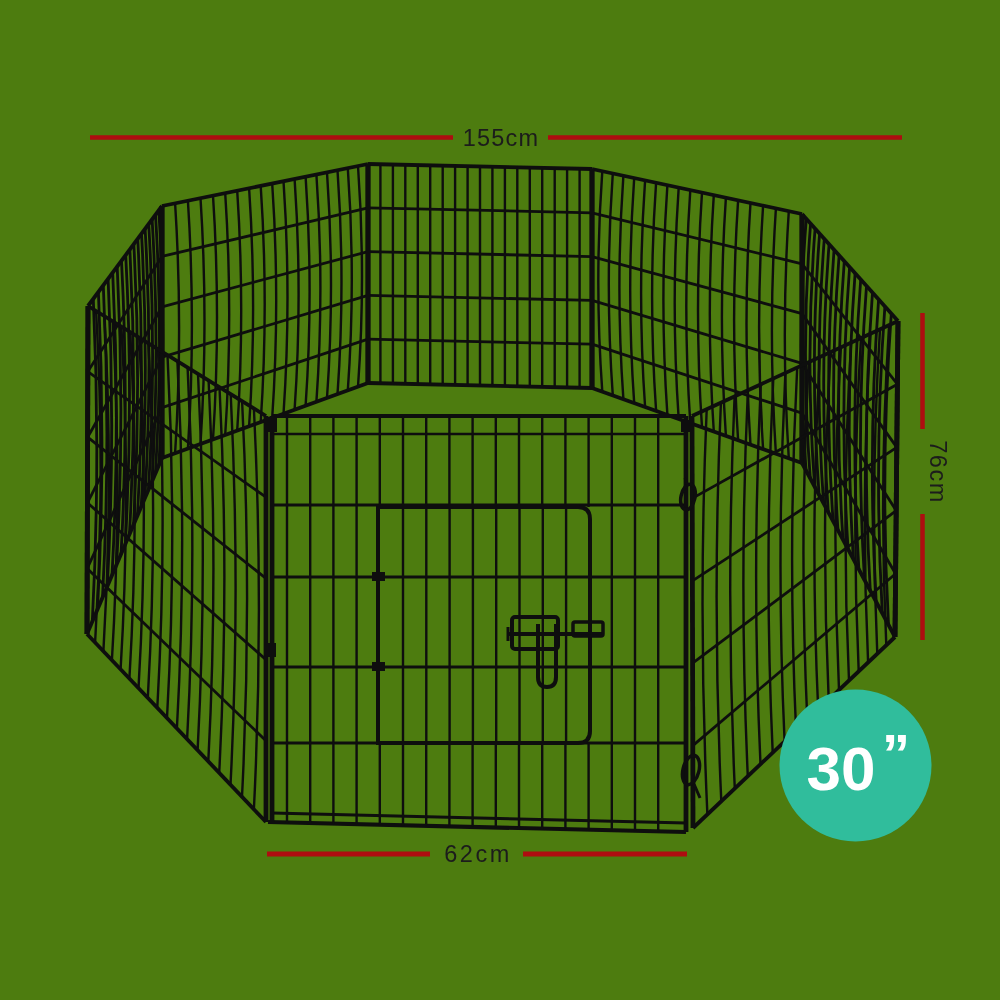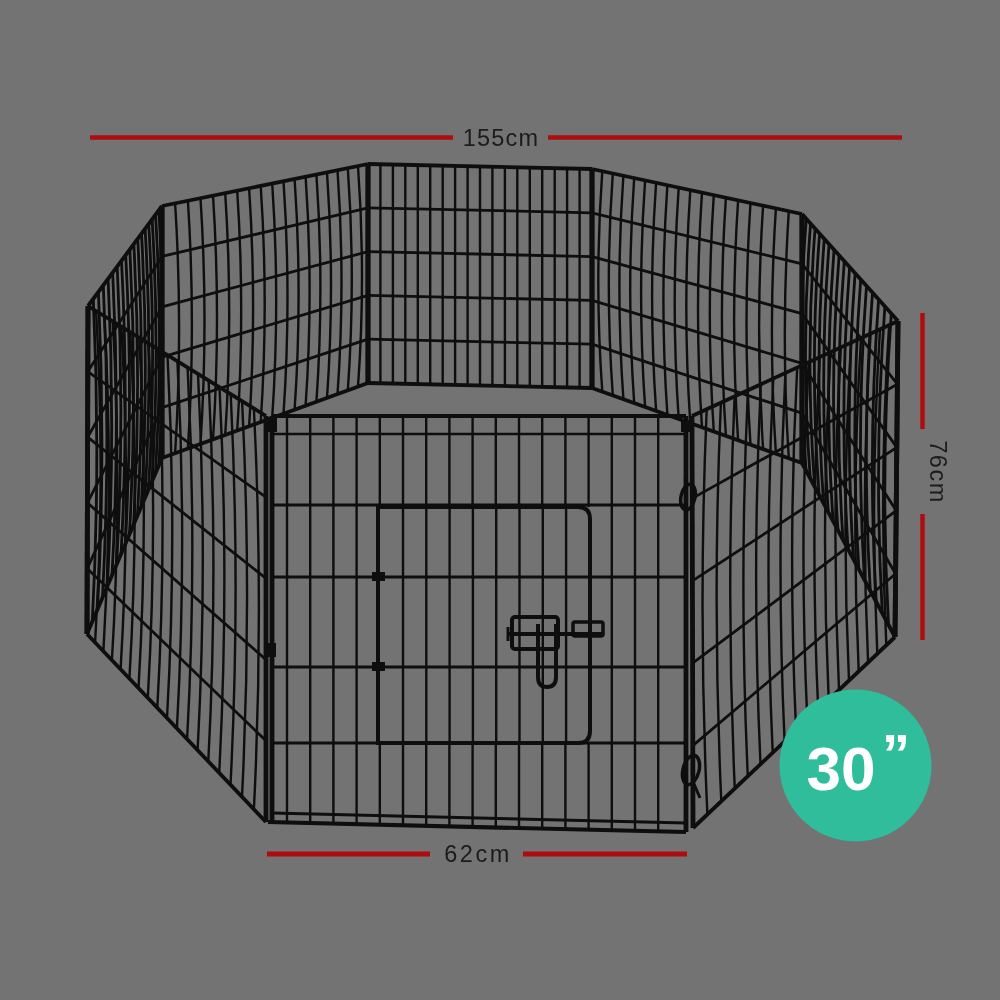--- a/index.html
+++ b/index.html
@@ -1,16 +1,16 @@
 <!DOCTYPE html>
 <html><head>
 <meta charset="utf-8">
 <style>
 html,body{margin:0;padding:0;background:#fff;}
-#stage{position:relative;width:1000px;height:1000px;background:#737373;overflow:hidden;}
+#stage{position:relative;width:1000px;height:1000px;background:#4d7c0f;overflow:hidden;}
 </style>
 </head>
 <body>
 
 <div id="stage">
 <svg width="1000" height="1000" viewBox="0 0 1000 1000">
 
 <g>
 <path d="M175.1,203.3 Q183.1,328.3 175.1,453.2" fill="none" stroke="#0e0e0e" stroke-width="2.4"></path>
 <path d="M187.9,200.7 Q195.9,324.6 187.9,448.6" fill="none" stroke="#0e0e0e" stroke-width="2.4"></path>

